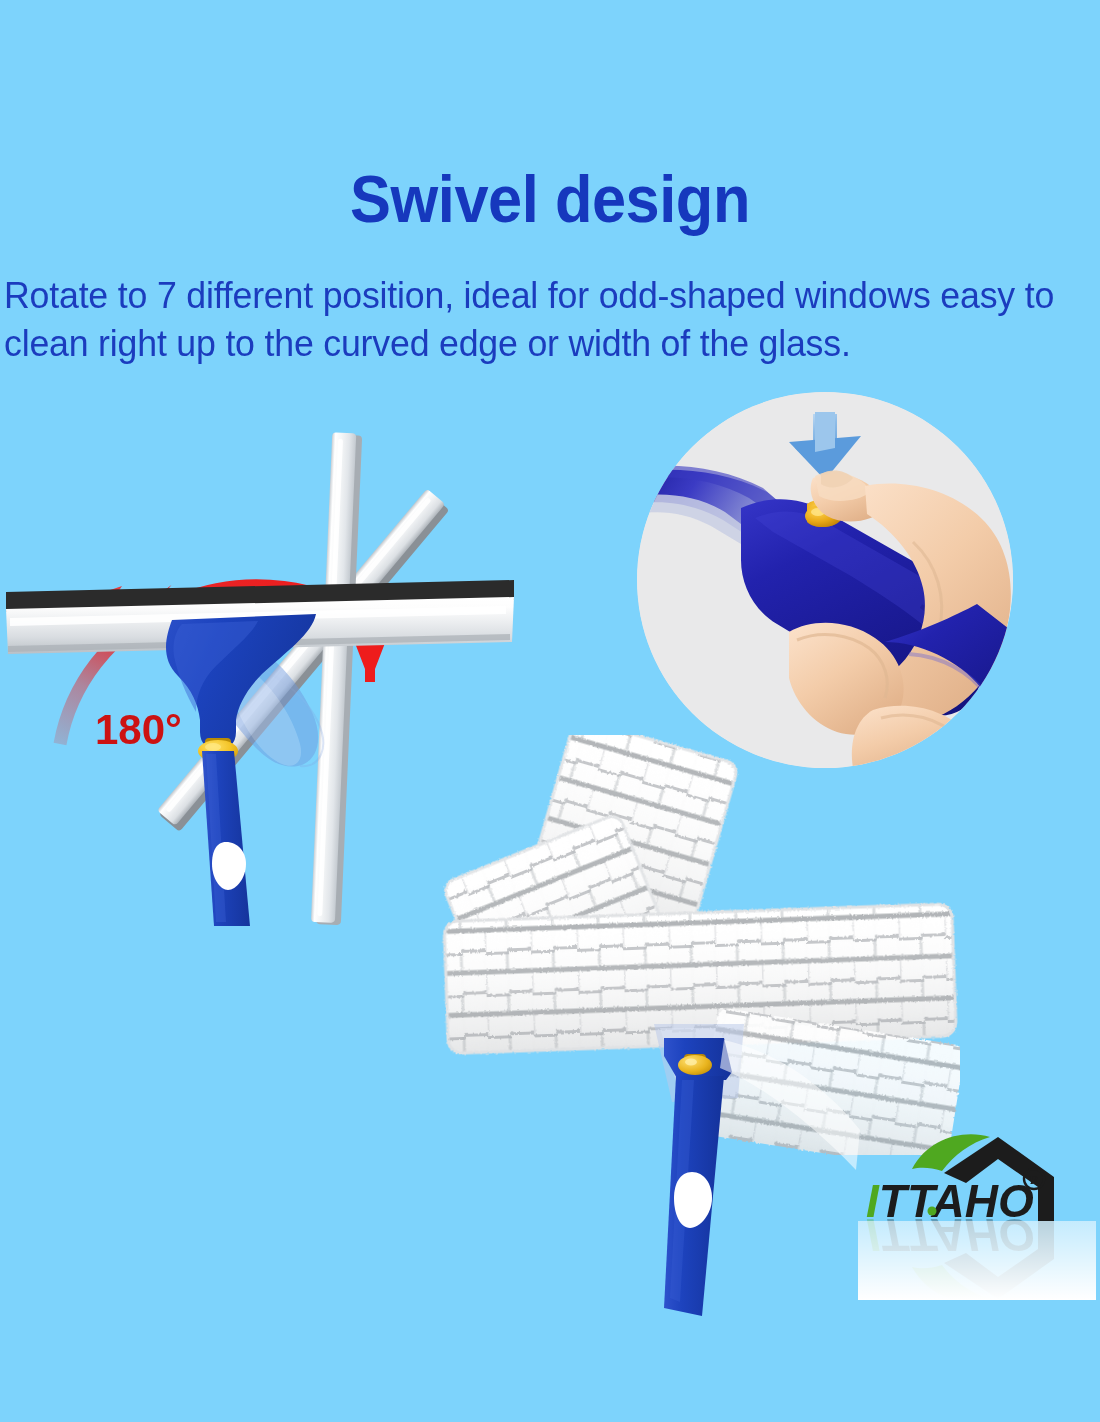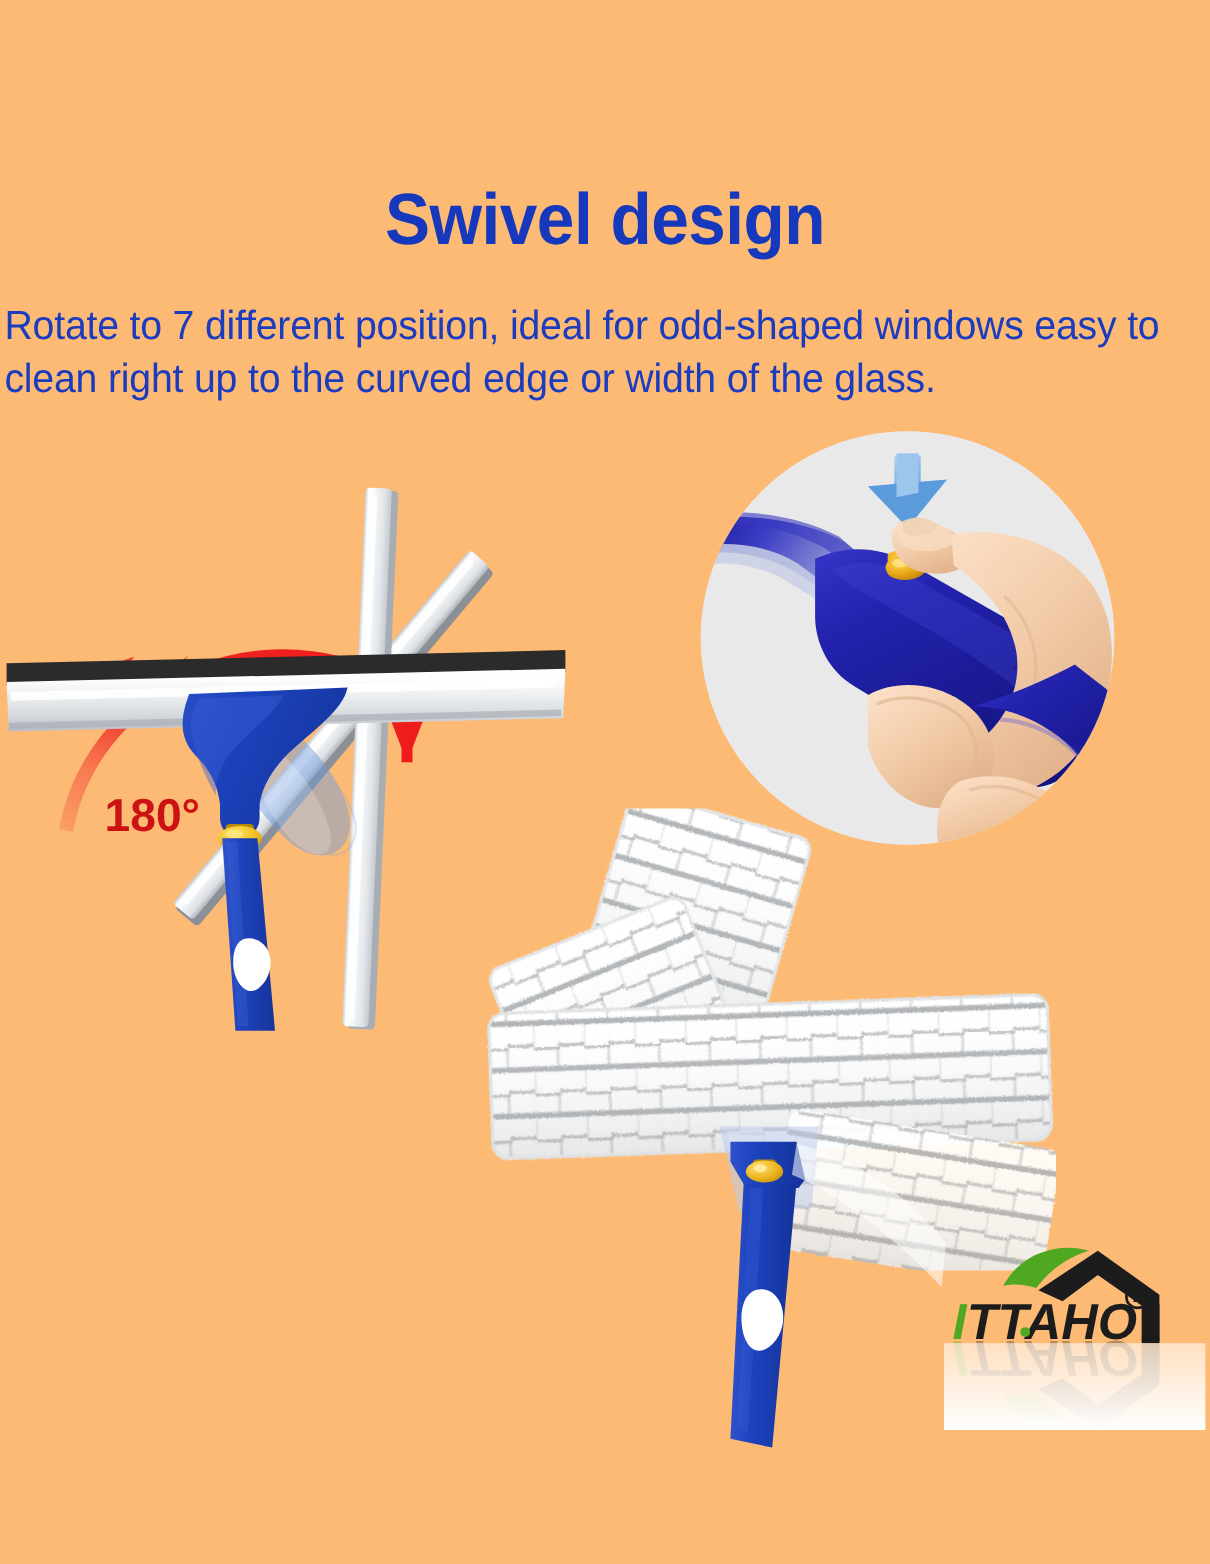--- a/index.html
+++ b/index.html
@@ -8,21 +8,21 @@
     padding: 0;
     background: #ffffff;
   }
   body {
     font-family: "Liberation Sans", sans-serif;
   }
   #page {
     position: relative;
     width: 1100px;
     height: 1422px;
-    background: #fdba74;
+    background: #7dd3fc;
     overflow: hidden;
   }
 
   
   #headline {
     position: absolute;
     left: 0;
     top: 166px;
     width: 1100px;
     text-align: center;
@@ -46,21 +46,21 @@
     color: #1B3CBE;
     letter-spacing: -0.2px;
     transform: scaleX(0.965);
     transform-origin: left top;
   }
 
   
   #illustration {
     position: absolute;
     left: 0;
-    top: 425px;
+    top: 414px;
     width: 520px;
     height: 560px;
   }
   #illustration svg { display: block; }
 
   
   #hand-inset {
     position: absolute;
     left: 637px;
     top: 392px;

